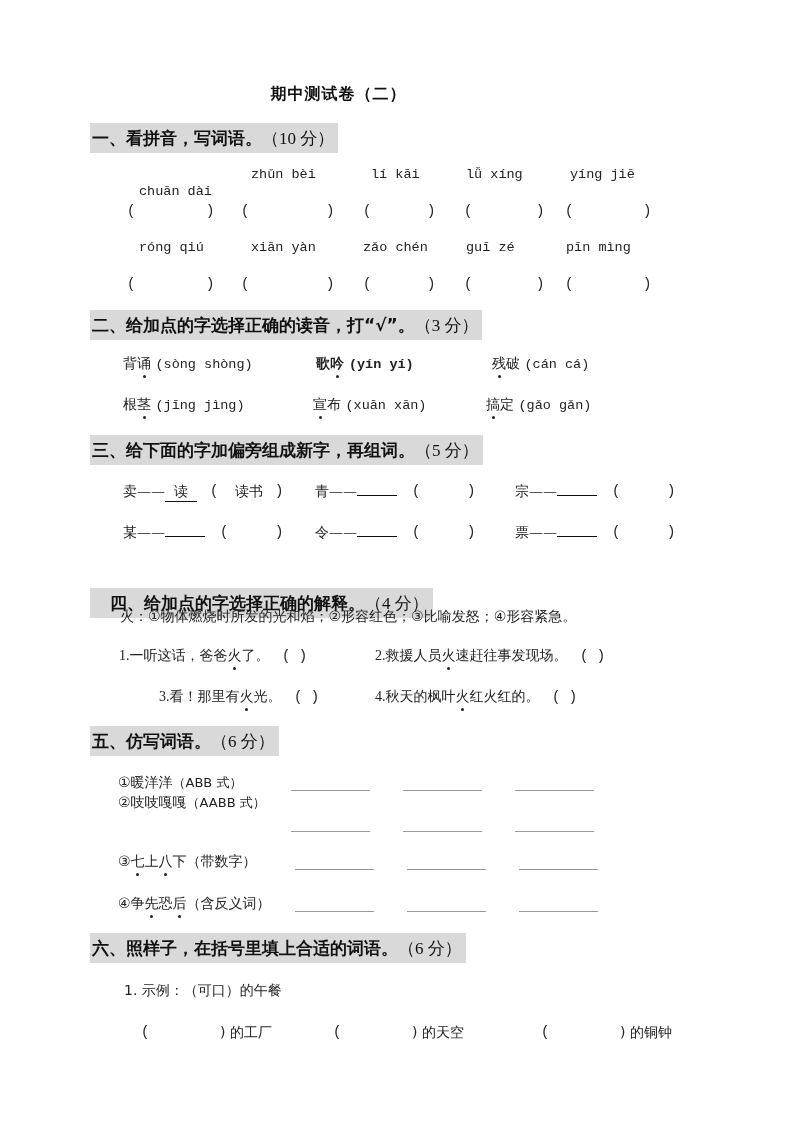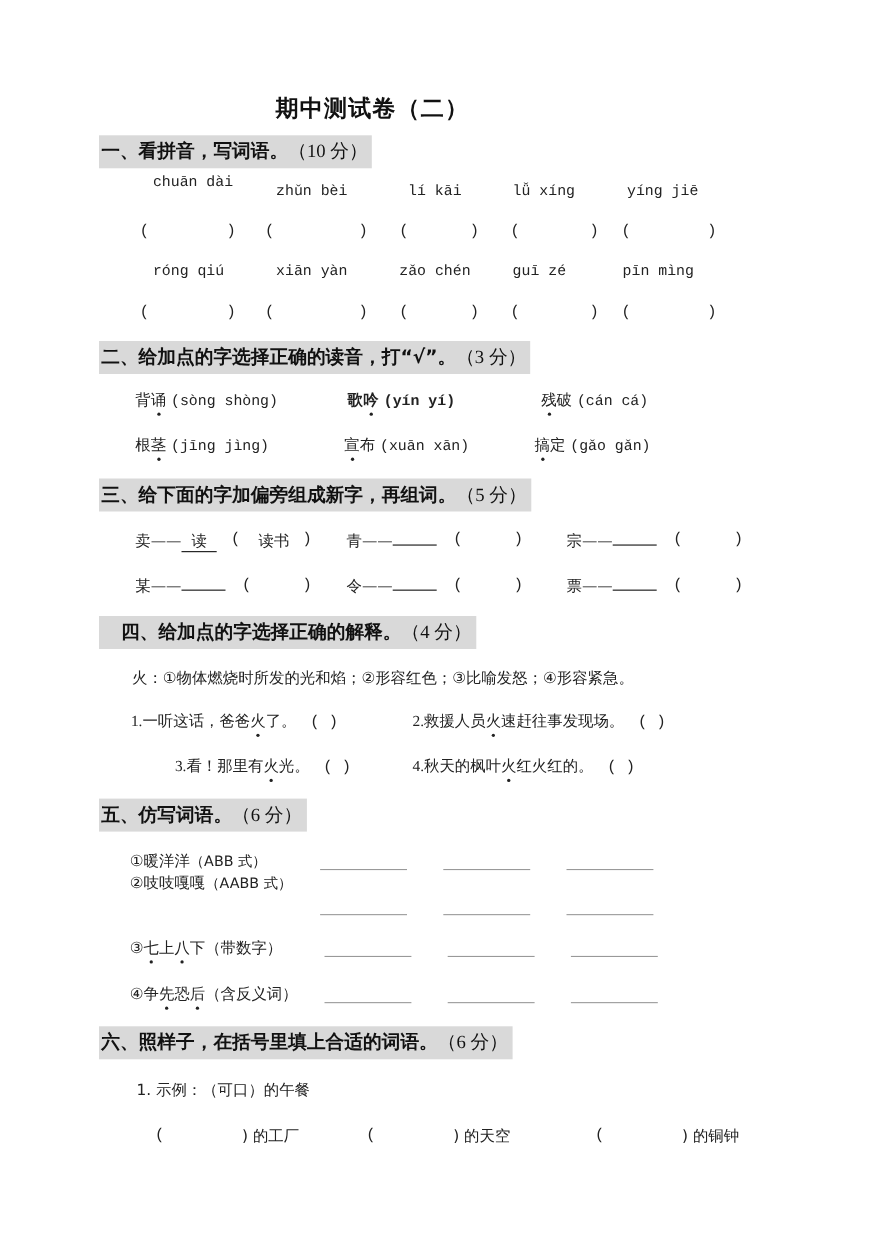--- a/index.html
+++ b/index.html
@@ -1,40 +1,40 @@
 <!DOCTYPE html>
 <html><head>
 <meta charset="utf-8">
 <style>
   html, body { margin: 0; padding: 0; background: #ffffff; }
   body { width: 793px; height: 1122px; position: relative; overflow: hidden;
          font-family: "DejaVu Sans", "Liberation Sans", sans-serif; color: #111; }
   .abs { position: absolute; white-space: nowrap; }
-  .title { left: 0; width: 677px; top: 84px; text-align: center; font-size: 21px; font-weight: bold; letter-spacing: 1px; }
+  .title { left: 0; width: 677px; top: 84px; text-align: center; font-size: 16px; font-weight: bold; letter-spacing: 1px; }
   .sec-head { background: #d9d9d9; font-weight: bold; font-size: 17px; height: 30px; line-height: 30px; padding: 0 4px 0 2px; }
   .pts { font-weight: normal; font-family: "Liberation Serif", serif; font-size: 17px; }
   .pinyin { font-family: "Liberation Mono", "DejaVu Sans Mono", monospace; font-size: 13.5px; color: #222; }
   .paren { font-family: "Liberation Mono", monospace; font-size: 14px; color: #222; }
   .body-text { font-size: 14px; color: #222; }
   .dotted { position: relative; display: inline-block; }
   .dotted::after { content: ""; position: absolute; left: 50%; bottom: -5px; width: 3px; height: 3px; margin-left: -1.5px; border-radius: 50%; background: #222; }
   .blank { display: inline-block; border-bottom: 1px solid #111; vertical-align: baseline; }
   .gray-line { position: absolute; height: 0; border-top: 1px solid #999; }
   .num { font-family: "Liberation Serif", serif; font-size: 14px; }
 </style>
 </head>
 <body>
 
 <div class="abs title">期中测试卷（二）</div>
 
 <div class="abs sec-head" style="left:90px; top:123px;">
   <span>一、看拼音，写词语。</span><span class="pts">（10 分）</span>
 </div>
 
-<div class="abs pinyin" style="left:139px; top:159px;text-align:right;">chuān dài</div>
+<div class="abs pinyin" style="left:139px; top:184px;text-align:right;">chuān dài</div>
 <div class="abs pinyin" style="left:251px; top:167px;">zhǔn bèi</div>
 <div class="abs pinyin" style="left:371px; top:167px;">lí kāi</div>
 <div class="abs pinyin" style="left:466px; top:167px;">lǚ xíng</div>
 <div class="abs pinyin" style="left:570px; top:167px;">yíng jiē</div>
 
 <div class="abs paren" style="left:127px; top:203px;">(</div>
 <div class="abs paren" style="left:206px; top:203px;">)</div>
 <div class="abs paren" style="left:241px; top:203px;">(</div>
 <div class="abs paren" style="left:326px; top:203px;">)</div>
 <div class="abs paren" style="left:363px; top:203px;">(</div>
@@ -124,21 +124,21 @@
 </div>
 <div class="abs paren" style="left:412px; top:524px;">(</div>
 <div class="abs paren" style="left:467px; top:524px;">)</div>
 
 <div class="abs body-text" style="left:515px; top:524px;">
   <span>票</span><span style="color:#555">——</span><span class="blank" style="width:40px;"></span>
 </div>
 <div class="abs paren" style="left:612px; top:524px;">(</div>
 <div class="abs paren" style="left:667px; top:524px;">)</div>
 
-<div class="abs sec-head" style="left:90px; top:560px;padding-left:20px;">
+<div class="abs sec-head" style="left:90px; top:588px;padding-left:20px;">
   <span>四、给加点的字选择正确的解释。</span><span class="pts">（4 分）</span>
 </div>
 
 <div class="abs body-text" style="left:120px; top:608px;">火：①物体燃烧时所发的光和焰；②形容红色；③比喻发怒；④形容紧急。</div>
 
 <div class="abs body-text" style="left:119px; top:647px;">
   <span class="num">1.</span><span>一听这话，爸爸</span><span class="dotted">火</span><span>了。</span>
   <span class="paren" style="margin-left:8px;">(    )</span>
 </div>
 <div class="abs body-text" style="left:375px; top:647px;">

